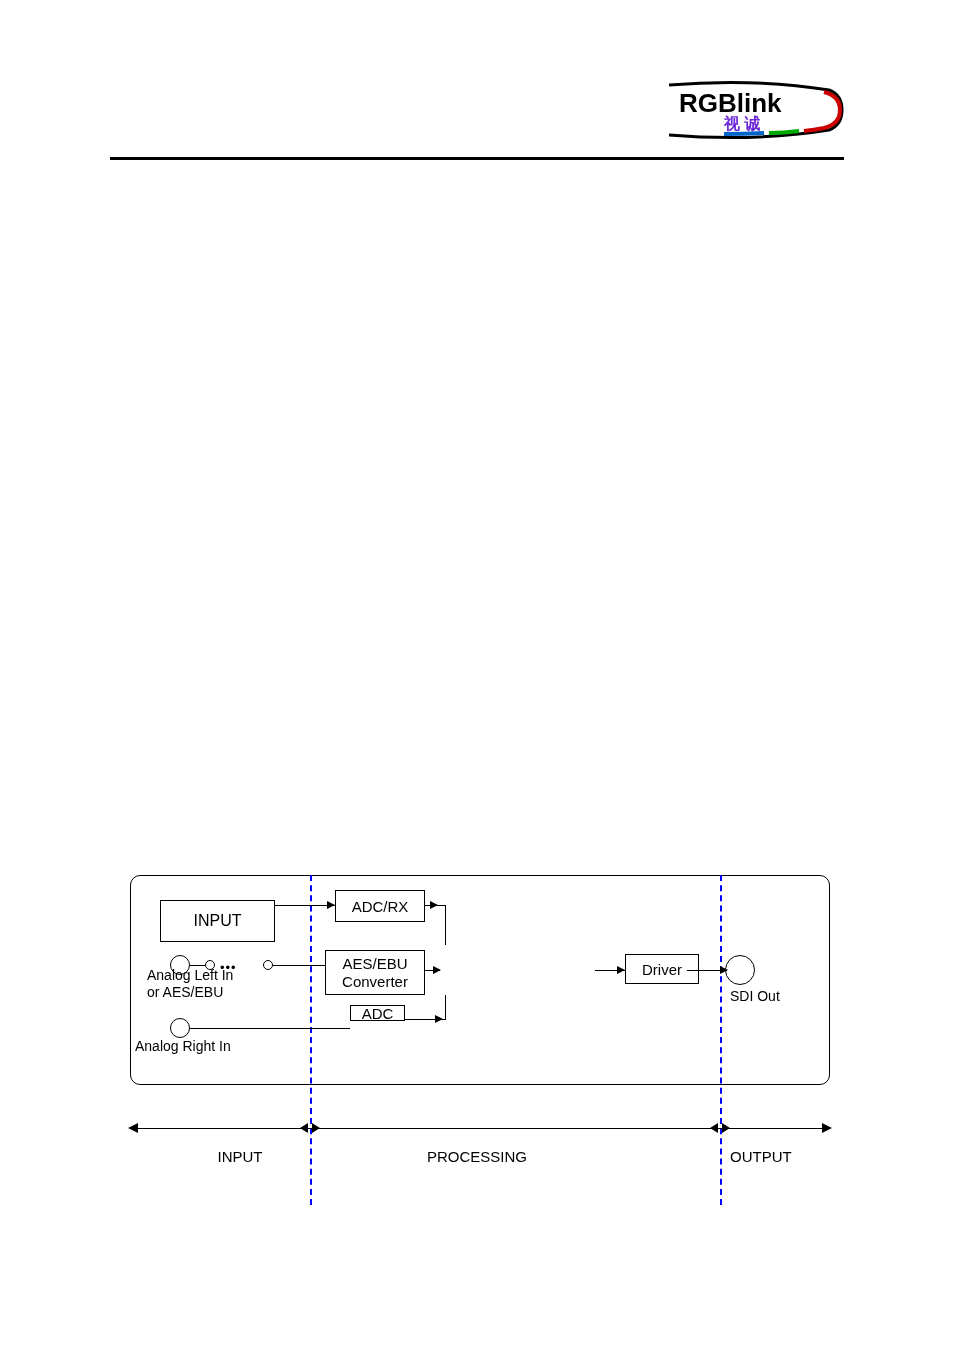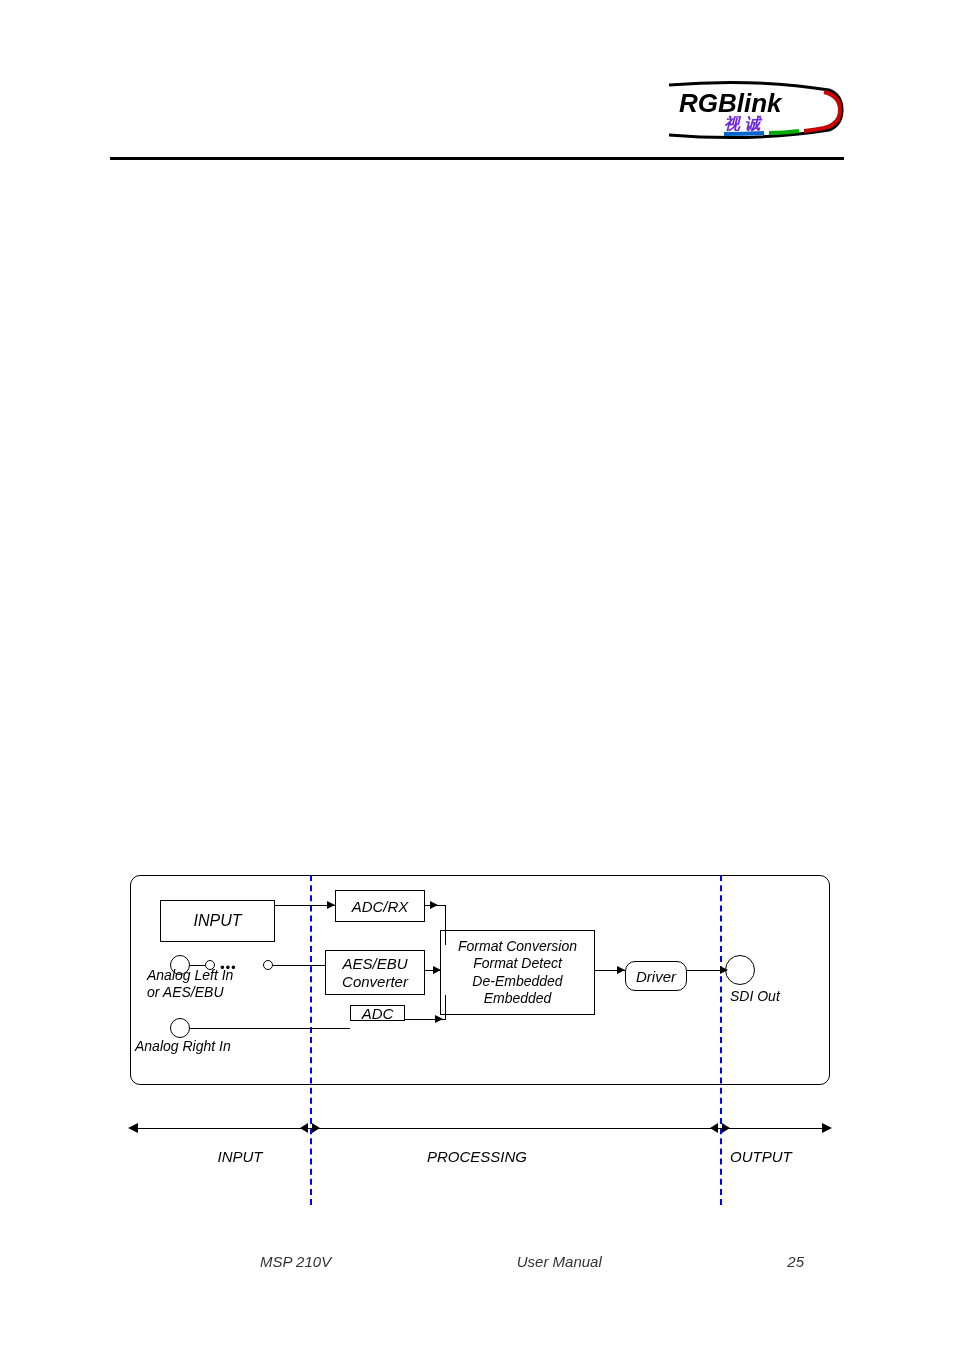--- a/index.html
+++ b/index.html
@@ -8,21 +8,20 @@
     height: 1350px;
     font-family: Arial, "Microsoft YaHei", sans-serif;
     background: #fff;
     position: relative;
   }
   .page {
     width: 100%;
     height: 100%;
     padding: 80px 110px 40px 110px;
     position: relative;
-    font-style: italic;
   }
   .header {
     position: relative;
     height: 80px;
     border-bottom: 3px solid #000;
   }
   .logo {
     position: absolute;
     right: 0;
     top: 0;
@@ -58,21 +57,21 @@
     display: flex;
     align-items: center;
     justify-content: center;
     flex-direction: column;
   }
   .input-box { left: 30px; top: 25px; width: 115px; height: 42px; font-size: 16px; }
   .adcrx-box { left: 205px; top: 15px; width: 90px; height: 32px; }
   .aesebu-box { left: 195px; top: 75px; width: 100px; height: 45px; line-height: 1.2; text-align: center; }
   .adc-box   { left: 220px; top: 130px; width: 55px; height: 16px; }
   .proc-box  { left: 310px; top: 55px; width: 155px; height: 85px; line-height: 1.25; font-size: 14px; }
-  .driver-box{ left: 495px; top: 86px; width: 62px; height: 30px; border-radius: 10px; }
+  .driver-box{ left: 495px; top: 79px; width: 74px; height: 30px; }
   .circle {
     position: absolute;
     border: 1.5px solid #000;
     border-radius: 50%;
     background: #fff;
   }
   .c-analog-left { left: 40px; top: 80px; width: 20px; height: 20px; }
   .c-sm1 { left: 75px; top: 85px; width: 10px; height: 10px; }
   .c-sm2 { left: 133px; top: 85px; width: 10px; height: 10px; }
   .c-analog-right { left: 40px; top: 143px; width: 20px; height: 20px; }
@@ -174,24 +173,20 @@
     <div class="main-box"></div>
 
     <div class="vline-blue vline1"></div>
     <div class="vline-blue vline2"></div>
 
     <div class="box input-box">INPUT</div>
     <div class="box adcrx-box">ADC/RX</div>
     <div class="box aesebu-box" style="white-space:pre-line">AES/EBU
 Converter</div>
     <div class="box adc-box">ADC</div>
-    <div class="box proc-box" style="white-space:pre-line">Format Conversion
-Format Detect
-De-Embedded
-Embedded</div>
     <div class="box driver-box">Driver</div>
 
     <div class="circle c-analog-left"></div>
     <div class="circle c-sm1"></div>
     <span class="dots">•••</span>
     <div class="circle c-sm2"></div>
     <div class="line-h" style="left:60px;top:90px;width:15px"></div>
     <div class="line-h" style="left:143px;top:90px;width:52px"></div>
     <div class="circle c-analog-right"></div>
     <div class="circle c-sdi"></div>
@@ -229,19 +224,14 @@
     <div class="arrowhead-mid-l amid1a"></div>
     <div class="arrowhead-mid-l amid1b"></div>
     <div class="arrowhead-mid-l amid2a"></div>
     <div class="arrowhead-mid-l amid2b"></div>
 
     <div class="slabel slabel-in">INPUT</div>
     <div class="slabel slabel-pr">PROCESSING</div>
     <div class="slabel slabel-out">OUTPUT</div>
   </div>
 
-  <div class="footer">
-    <span>MSP 210V</span>
-    <span>User Manual</span>
-    <span>25</span>
-  </div>
 
 </div>
 
 </body></html>

